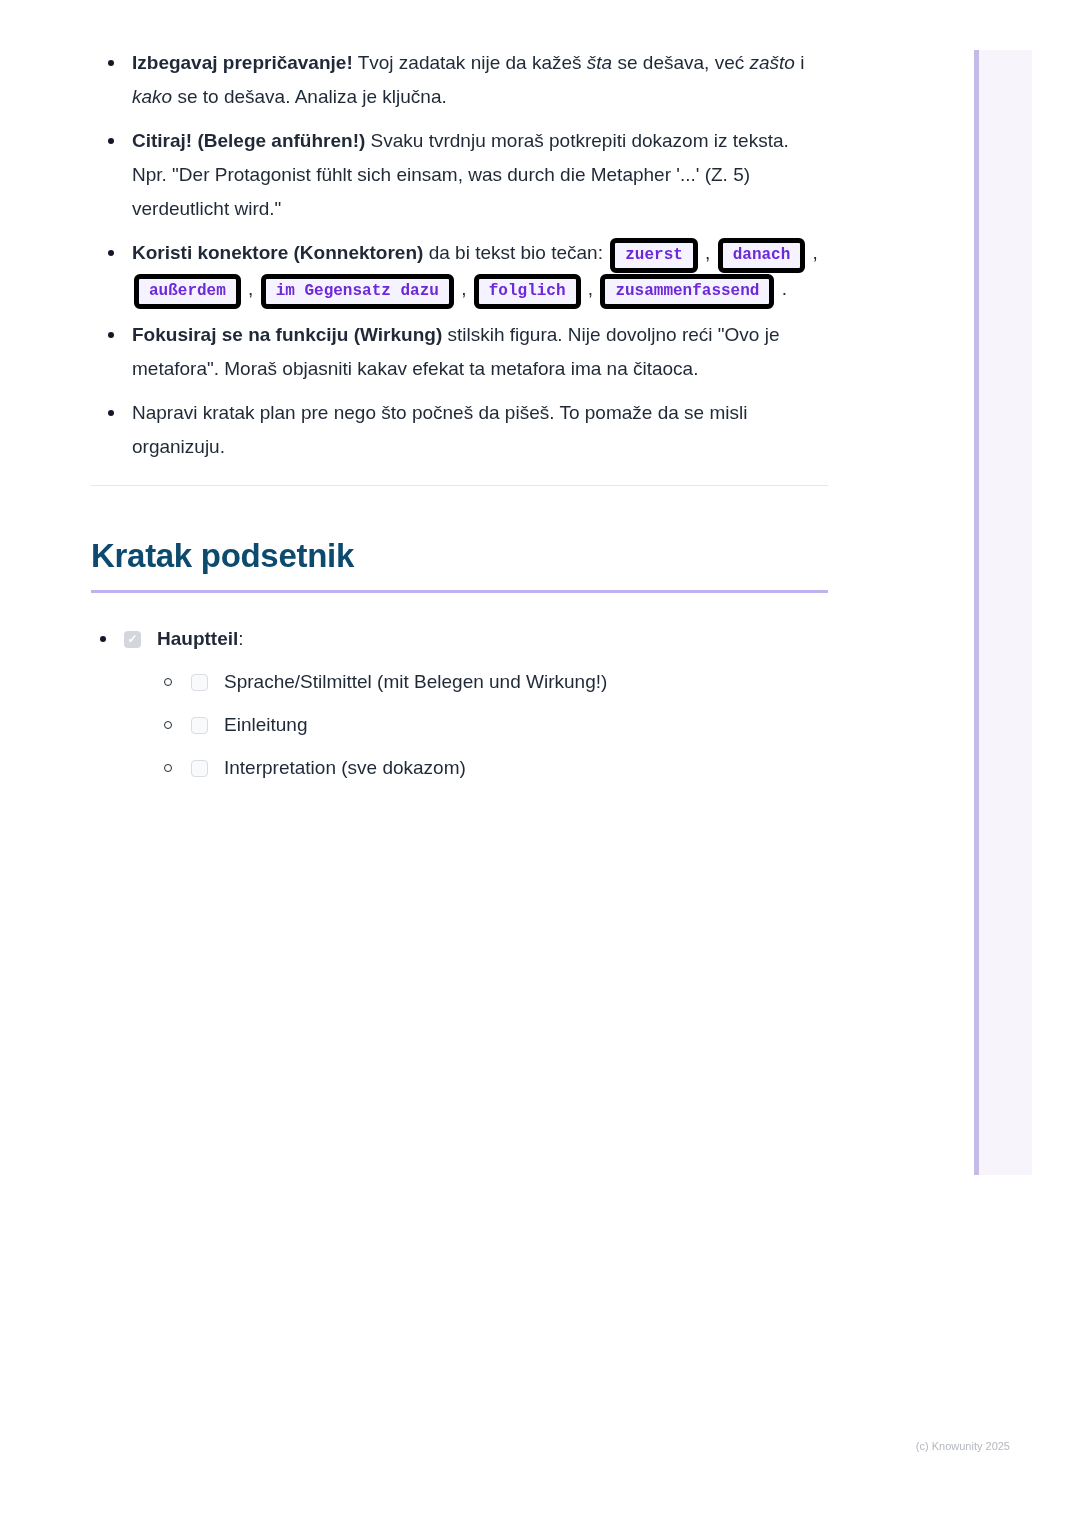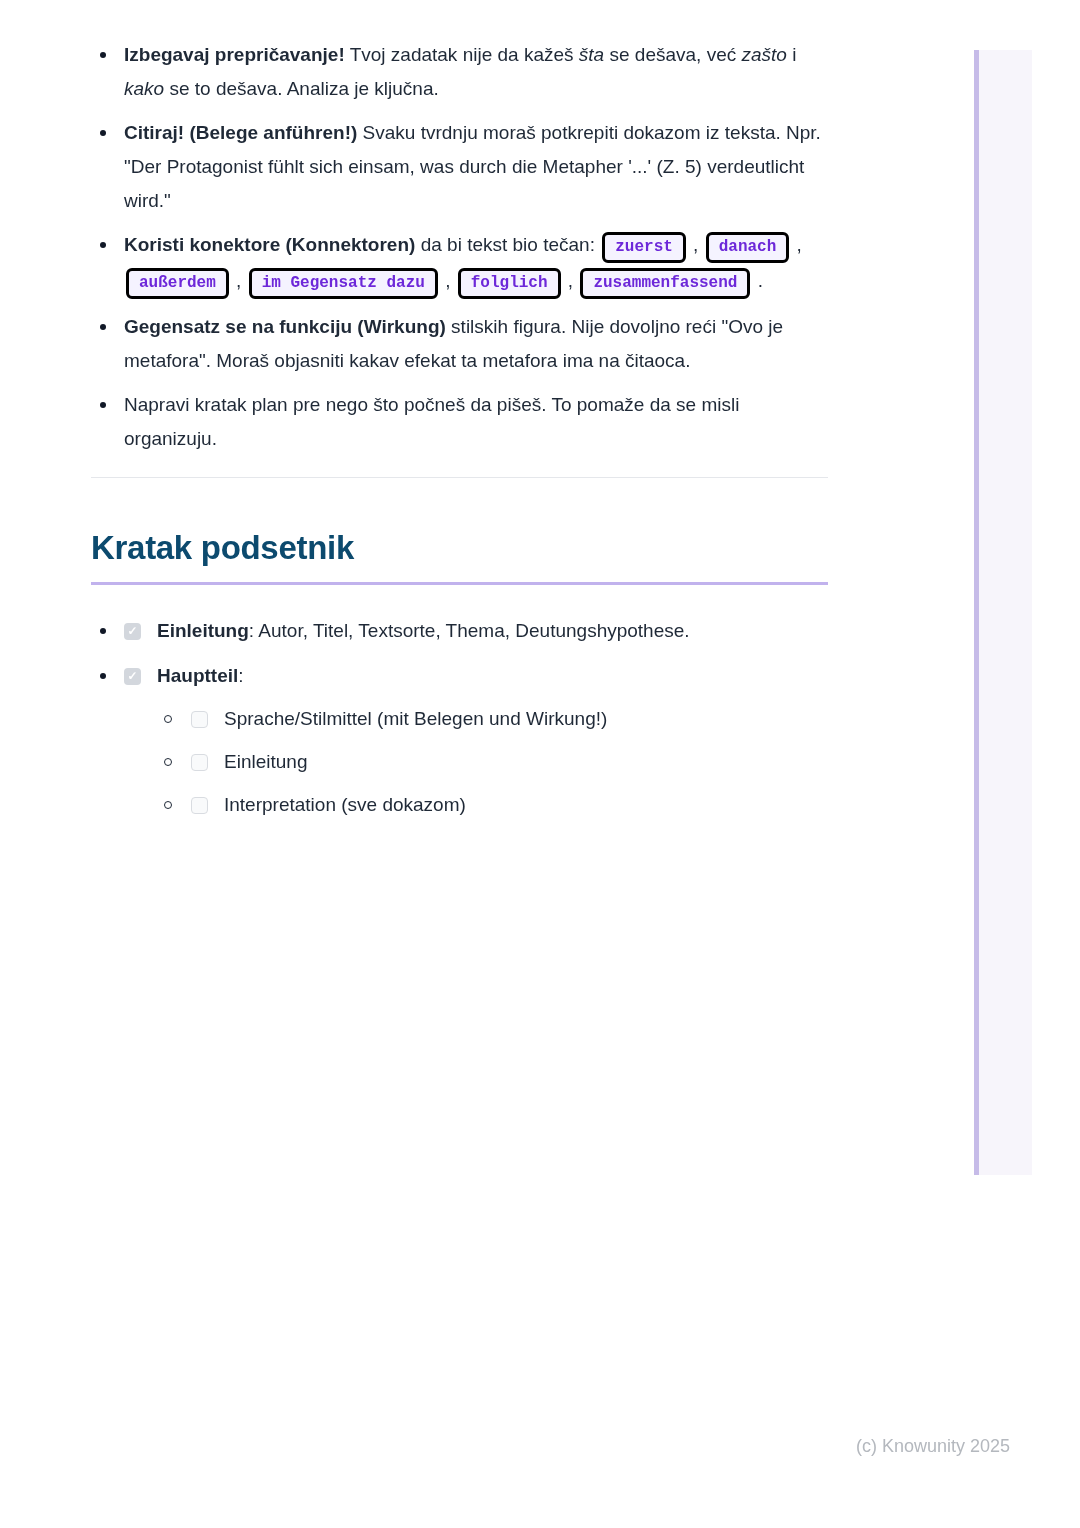--- a/index.html
+++ b/index.html
@@ -24,21 +24,21 @@
 
   .content {
     position: absolute;
     left: 91px; top: 38px;
     width: 737px;
     font-size: 19px;
     line-height: 34px;
   }
 
   
-  ul.tips { list-style: none; margin: 0; padding: 0; }
+  ul.tips { list-style: none; margin: 8px; padding: 0; }
   ul.tips > li {
     position: relative;
     padding-left: 33px;
     margin-bottom: 10px;
   }
   ul.tips > li::before {
     content: "";
     position: absolute;
     left: 9px; top: 14px;
     width: 6px; height: 6px;
@@ -48,21 +48,21 @@
 
   .seg-bold   { font-weight: 700; }
   .seg-italic { font-style: italic; }
   .seg-normal {}
   code.seg-code {
     font-family: "Liberation Mono", monospace;
     font-weight: 700;
     font-size: 16px;
     color: #6d28d9;
     background: #f5f3ff;
-    border: 3px solid #000000;
+    border: 5px solid #000000;
     border-radius: 6px;
     padding: 3px 10px 4px 10px;
     margin: 0 2px;
     white-space: nowrap;
   }
 
   
   hr.divider {
     border: none;
     border-top: 1px solid #e5e7eb;
@@ -137,49 +137,46 @@
     background: transparent;
   }
 
   
   .final-note { margin-top: 21px; }
 
   
   .page-footer {
     position: absolute;
     right: 70px; top: 1437px;
-    font-size: 18px;
+    font-size: 11px;
     line-height: 18px;
     color: #b4b8be;
   }
 </style>
 </head>
 <body>
 
 <div class="side-strip"></div>
 
 <div class="content">
 
   <ul class="tips">
     <li><span class="rich"><span class="seg-bold">Izbegavaj prepričavanje!</span><span class="seg-normal"> Tvoj zadatak nije da kažeš </span><span class="seg-italic">šta</span><span class="seg-normal"> se dešava, već </span><span class="seg-italic">zašto</span><span class="seg-normal"> i </span><span class="seg-italic">kako</span><span class="seg-normal"> se to dešava. Analiza je ključna.</span></span></li>
     <li><span class="rich"><span class="seg-bold">Citiraj! (Belege anführen!)</span><span class="seg-normal"> Svaku tvrdnju moraš potkrepiti dokazom iz teksta. Npr. "Der Protagonist fühlt sich einsam, was durch die Metapher '...' (Z. 5) verdeutlicht wird."</span></span></li>
     <li><span class="rich"><span class="seg-bold">Koristi konektore (Konnektoren)</span><span class="seg-normal"> da bi tekst bio tečan: </span><code class="seg-code">zuerst</code><span class="seg-normal"> , </span><code class="seg-code">danach</code><span class="seg-normal"> , </span><code class="seg-code">außerdem</code><span class="seg-normal"> , </span><code class="seg-code">im Gegensatz dazu</code><span class="seg-normal"> , </span><code class="seg-code">folglich</code><span class="seg-normal"> , </span><code class="seg-code">zusammenfassend</code><span class="seg-normal"> .</span></span></li>
-    <li><span class="rich"><span class="seg-bold">Gegensatz se na funkciju (Wirkung)</span><span class="seg-normal"> stilskih figura. Nije dovoljno reći "Ovo je metafora". Moraš objasniti kakav efekat ta metafora ima na čitaoca.</span></span></li>
+    <li><span class="rich"><span class="seg-bold">Fokusiraj se na funkciju (Wirkung)</span><span class="seg-normal"> stilskih figura. Nije dovoljno reći "Ovo je metafora". Moraš objasniti kakav efekat ta metafora ima na čitaoca.</span></span></li>
     <li><span class="rich"><span class="seg-normal">Napravi kratak plan pre nego što počneš da pišeš. To pomaže da se misli organizuju.</span></span></li>
   </ul>
 
   <hr class="divider">
 
   <h2 class="reminder-heading">Kratak podsetnik</h2>
 
   <ul class="checklist">
 
-    <li>
-      <span class="checkbox checked"></span><span class="ck-title">Einleitung</span><span>: Autor, Titel, Textsorte, Thema, Deutungshypothese.</span>
-    </li>
 
     <li>
       <span class="checkbox checked"></span><span class="ck-title">Hauptteil</span><span>:</span>
       <ul class="sub-checklist">
         <li>
           <span class="checkbox unchecked"></span><span>Sprache/Stilmittel (mit Belegen und Wirkung!)</span>
         </li>
         <li>
           <span class="checkbox unchecked"></span><span>Einleitung</span>
         </li>

